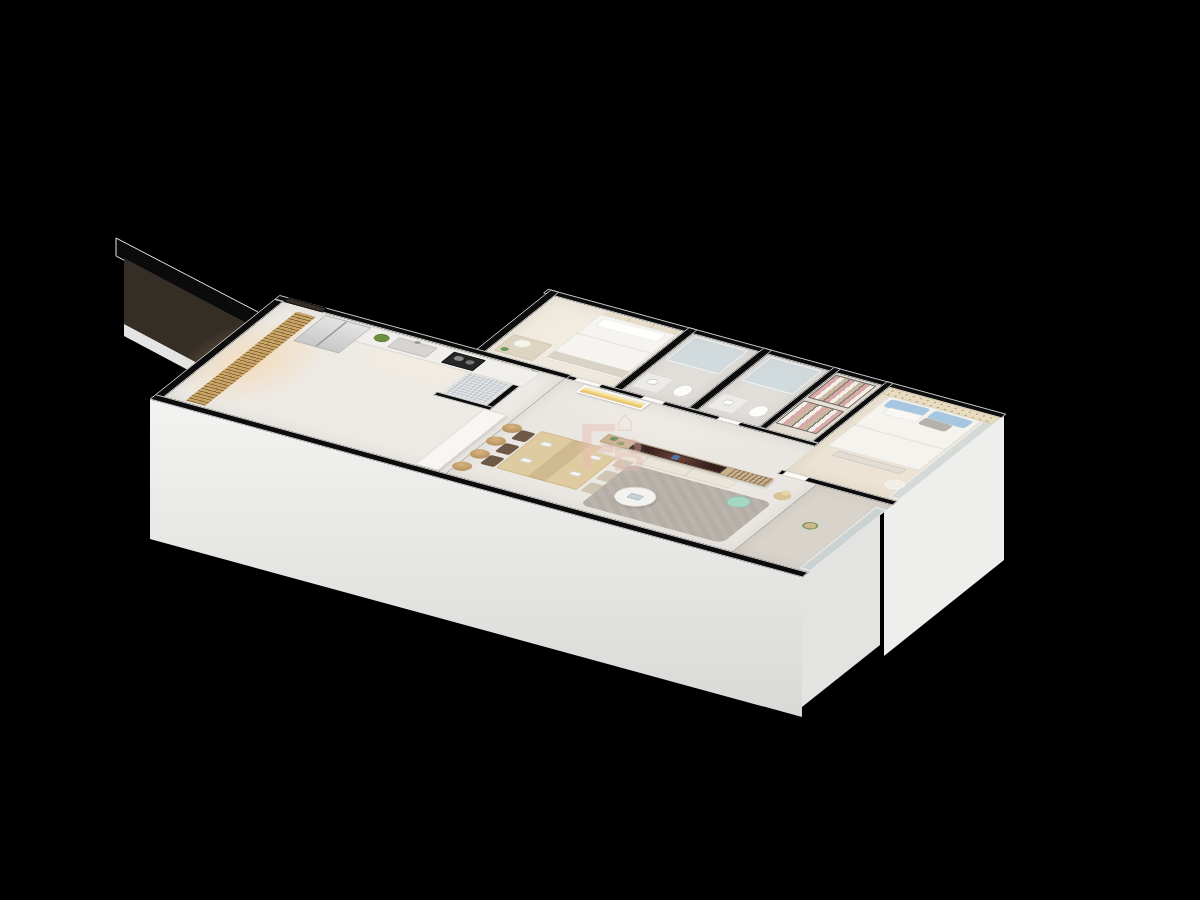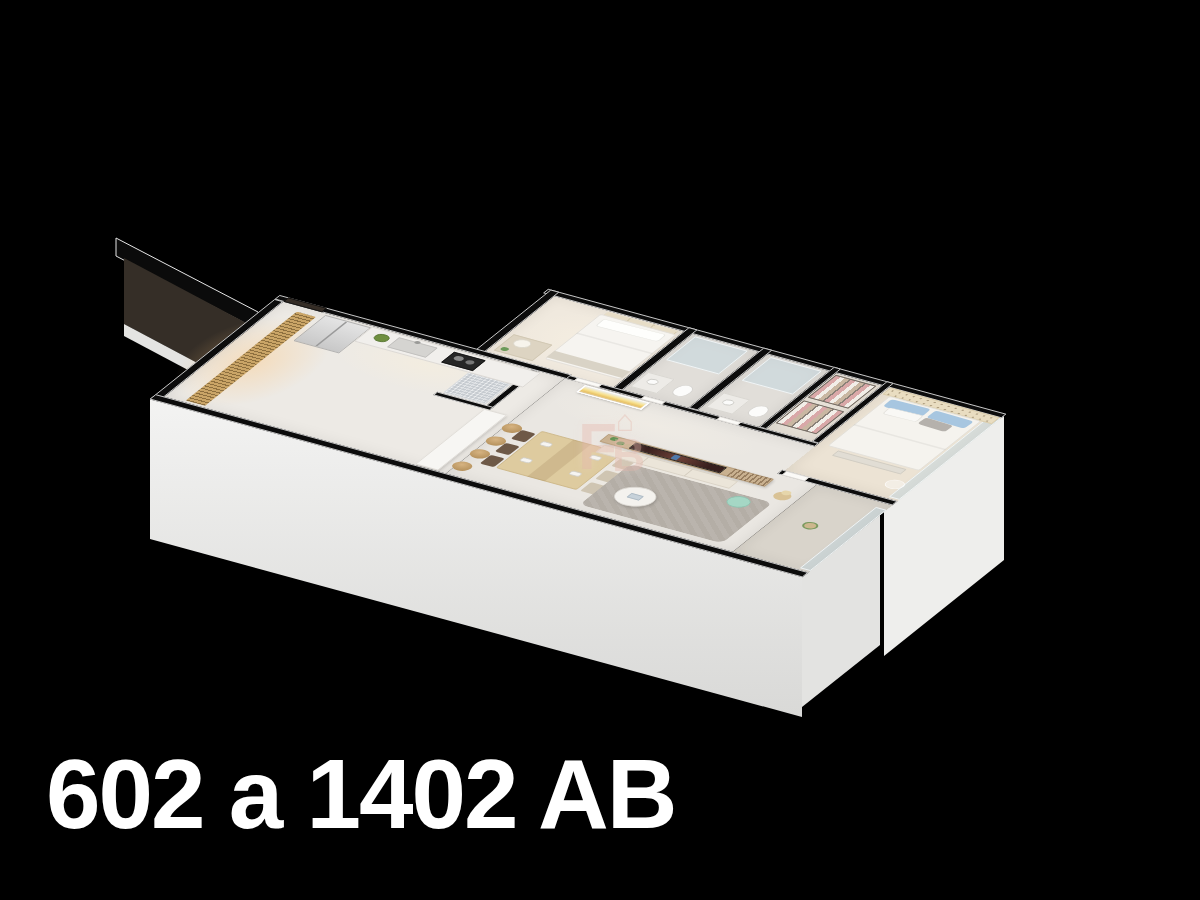--- a/index.html
+++ b/index.html
@@ -161,14 +161,13 @@
     <div class="door" style="left:506px;top:150px;width:24px;height:8px;"></div>
     <div class="door" style="left:620px;top:218px;width:26px;height:10px;"></div>
   </div>
 
   <div id="watermark">
     <div style="left:578px;top:410px;font-size:64px;">F</div>
     <div style="left:616px;top:404px;font-size:30px;">⌂</div>
     <div style="left:612px;top:428px;font-size:46px;">B</div>
   </div>
 
-  <div id="caption">602 a 1402 AB</div>
 </div>
 
 </body></html>

